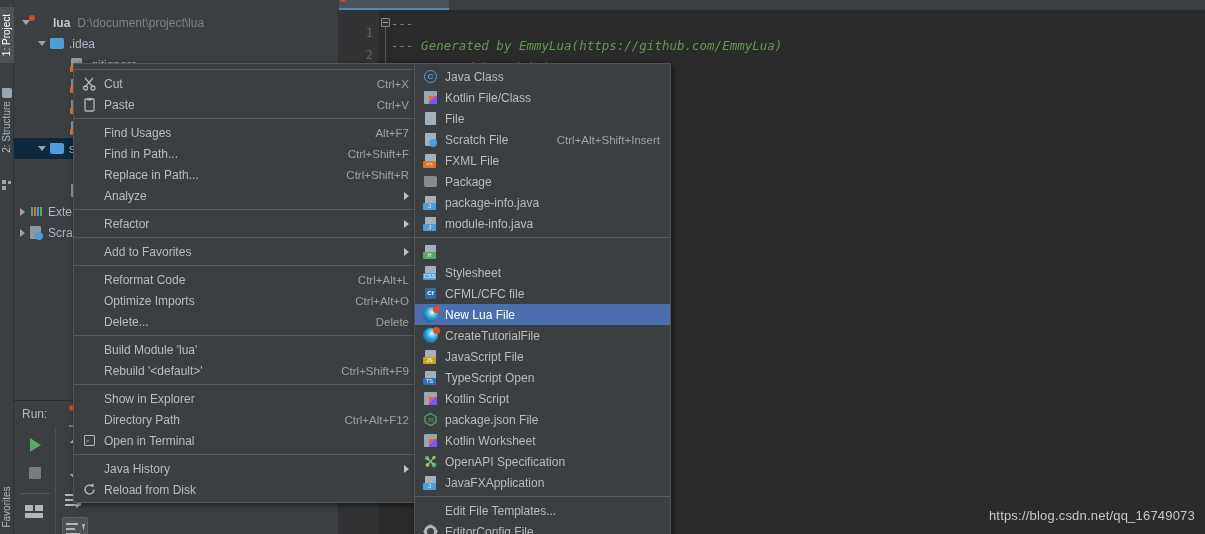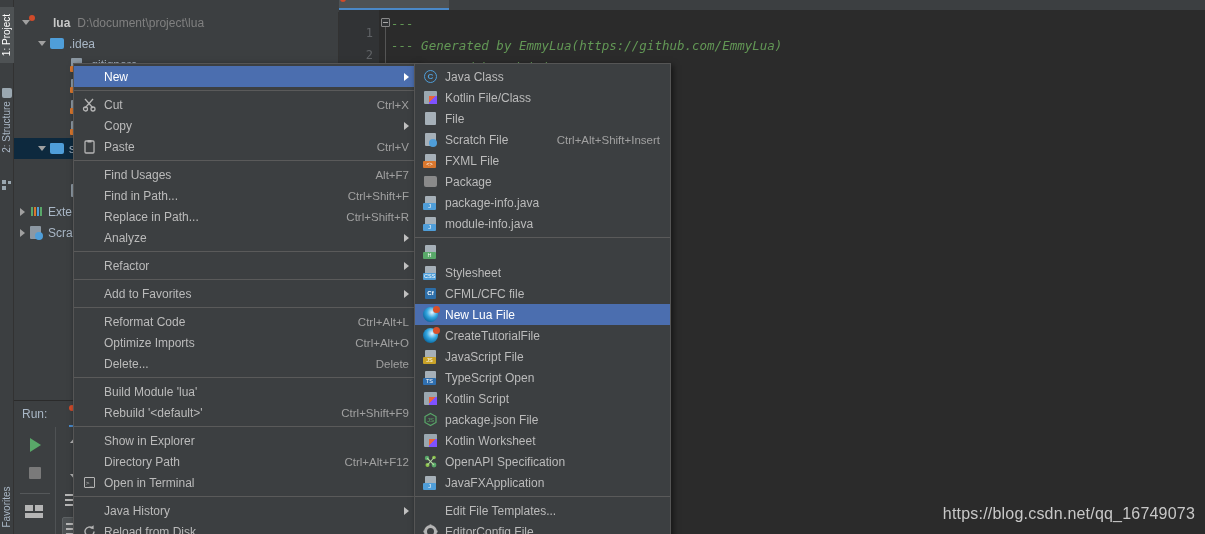--- a/index.html
+++ b/index.html
@@ -223,21 +223,21 @@
   }
   .arrow-dn::after {
     content: ""; position: absolute; left: -4px; bottom: 0;
     border-left: 5px solid transparent; border-right: 5px solid transparent;
     border-top: 6px solid #b5b5b5;
   }
 
   
   .watermark {
     position: absolute; right: 10px; bottom: 11px;
-    font-size: 16px; color: #c8c8c8; letter-spacing: 0.2px;
+    font-size: 13px; color: #c8c8c8; letter-spacing: 0.2px;
   }
 </style>
 </head>
 <body>
 
 <div id="app">
 
   <div class="band band-light" style="top:0;height:10px;"></div>
   <div class="band band-dark" style="top:10px;height:102px;"></div>
   <div class="band" style="top:112px;height:23px;"></div>
@@ -441,43 +441,35 @@
             <rect x="0" y="11" width="14" height="2" fill="#b5b5b5"></rect>
             <polygon points="16,2 19,2 17.5,9" fill="#b5b5b5"></polygon>
           </svg>
         </span>
       </div>
     </div>
   </div>
 
   <div class="ctx ctx-main">
 
-    <div class="mi hl">
-      <span class="label">New</span>
-      <span class="arrow"></span>
-    </div>
     <div class="sep"></div>
 
     <div class="mi">
       <span class="mic">
         <svg width="15" height="15" viewBox="0 0 15 15">
           <line x1="3" y1="2" x2="11" y2="11" stroke="#b5b5b5" stroke-width="1.3"></line>
           <line x1="11" y1="2" x2="3" y2="11" stroke="#b5b5b5" stroke-width="1.3"></line>
           <circle cx="3.5" cy="12" r="2" fill="none" stroke="#b5b5b5" stroke-width="1.3"></circle>
           <circle cx="11" cy="12" r="2" fill="none" stroke="#b5b5b5" stroke-width="1.3"></circle>
         </svg>
       </span>
       <span class="label">Cut</span>
       <span class="accel">Ctrl+X</span>
     </div>
 
-    <div class="mi">
-      <span class="label">Copy</span>
-      <span class="arrow"></span>
-    </div>
 
     <div class="mi">
       <span class="mic">
         <svg width="15" height="15" viewBox="0 0 15 15">
           <rect x="3" y="2" width="9" height="12" rx="1" fill="none" stroke="#b5b5b5" stroke-width="1.3"></rect>
           <rect x="5.5" y="1" width="4" height="2.5" fill="#b5b5b5"></rect>
         </svg>
       </span>
       <span class="label">Paste</span>
       <span class="accel">Ctrl+V</span>

